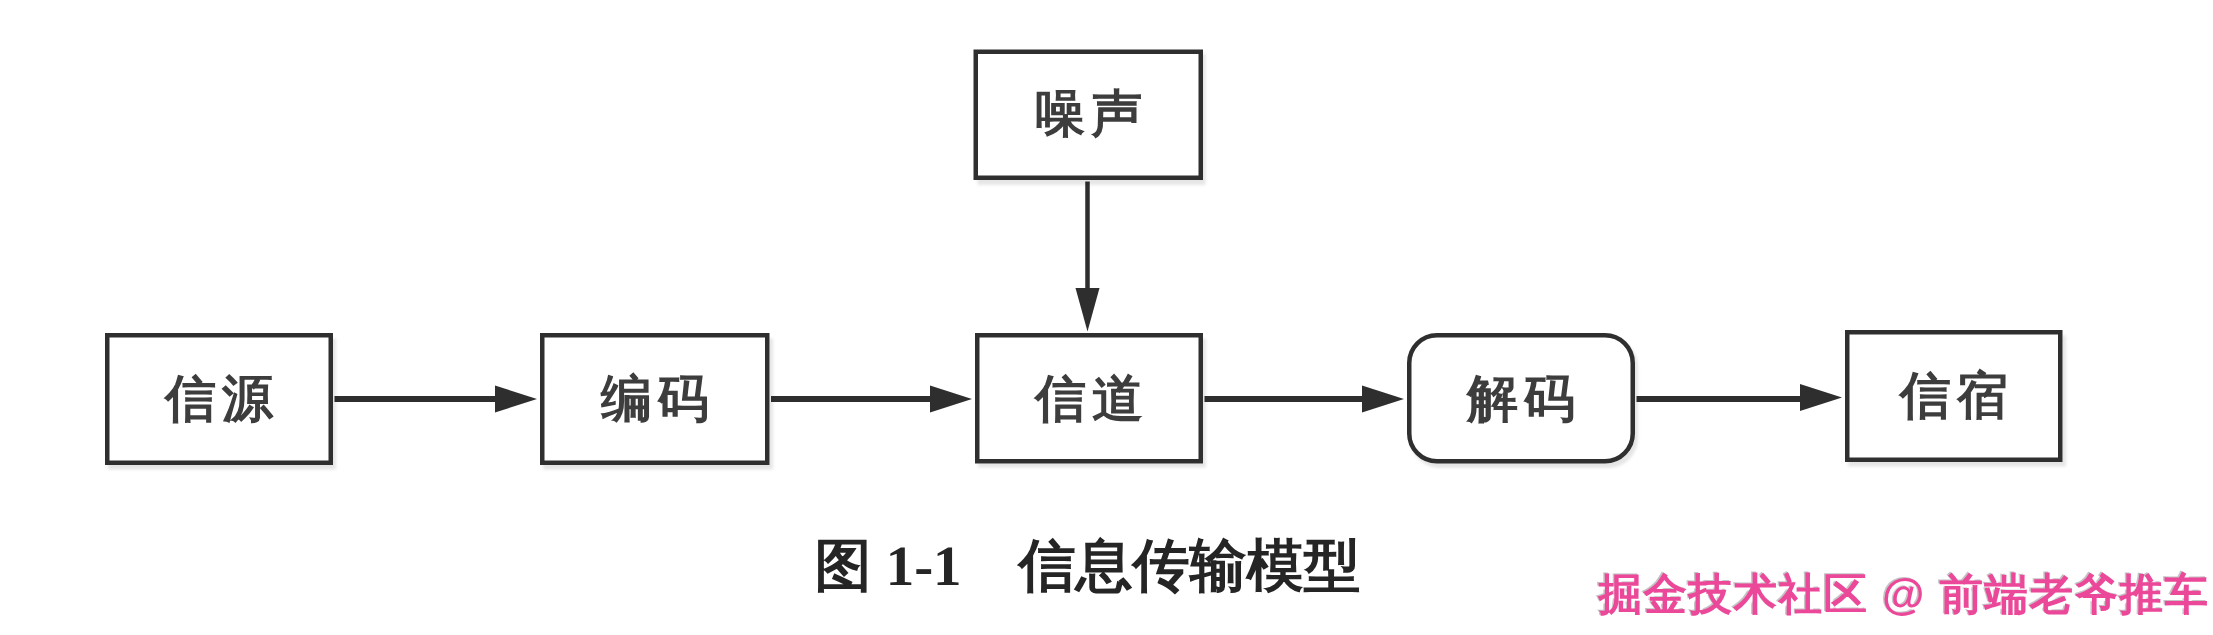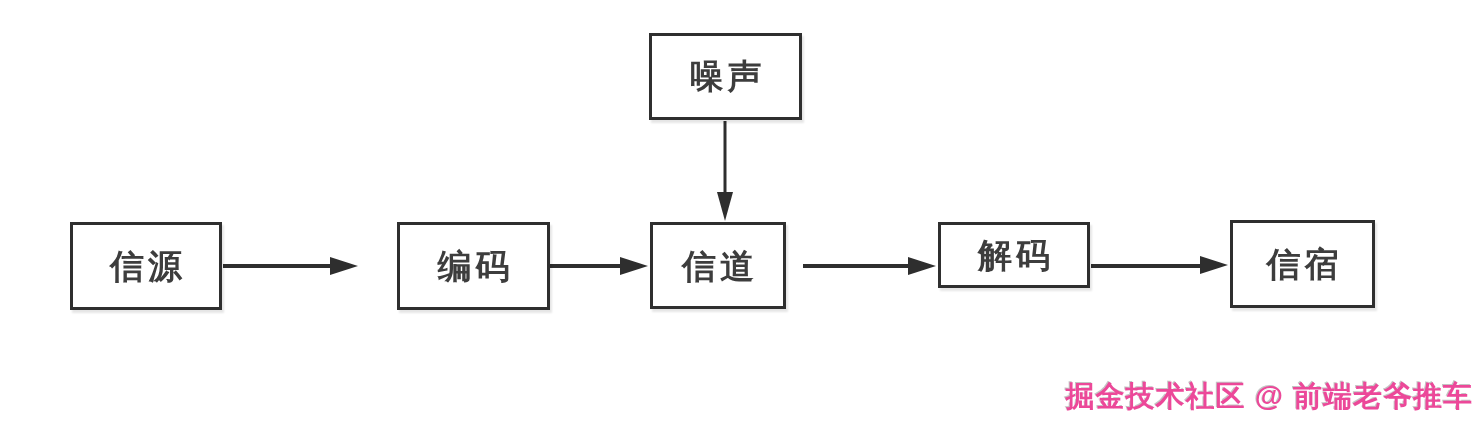--- a/index.html
+++ b/index.html
@@ -34,23 +34,23 @@
   }
   .node span {
     font-size: 34px;
     font-weight: bold;
     color: #3d3d3d;
     letter-spacing: 4px;
     text-indent: 4px;
     line-height: 1;
   }
   .node-source      { left: 70px;   top: 222px; width: 152px; height: 88px; }
-  .node-encoder     { left: 360px;  top: 222px; width: 153px; height: 88px; margin-left: 37px; }
-  .node-channel     { left: 650px;  top: 222px; width: 136px; height: 87px; }
-  .node-decoder     { left: 938px;  top: 222px; width: 152px; height: 66px; }
+  .node-encoder     { left: 360px;  top: 222px; width: 153px; height: 88px; }
+  .node-channel     { left: 650px;  top: 222px; width: 152px; height: 87px; }
+  .node-decoder     { left: 938px;  top: 222px; width: 152px; height: 87px; border-radius: 20px; }
   .node-destination { left: 1230px; top: 220px; width: 145px; height: 88px; }
   .node-noise       { left: 649px;  top: 33px;  width: 153px; height: 87px; font-family: Liberation Serif, serif; }
   .caption {
     position: absolute;
     left: 0;
     top: 352px;
     width: 1450px;
     text-align: center;
     font-family: "Liberation Serif", serif;
     font-size: 38px;
@@ -120,16 +120,17 @@
   </div>
 
   <div class="node node-decoder">
     <span>解码</span>
   </div>
 
   <div class="node node-destination">
     <span>信宿</span>
   </div>
 
+  <div class="caption">图 1-1　信息传输模型</div>
 
   <div class="watermark">掘金技术社区 @ 前端老爷推车</div>
 
 </div>
 
 </body></html>

